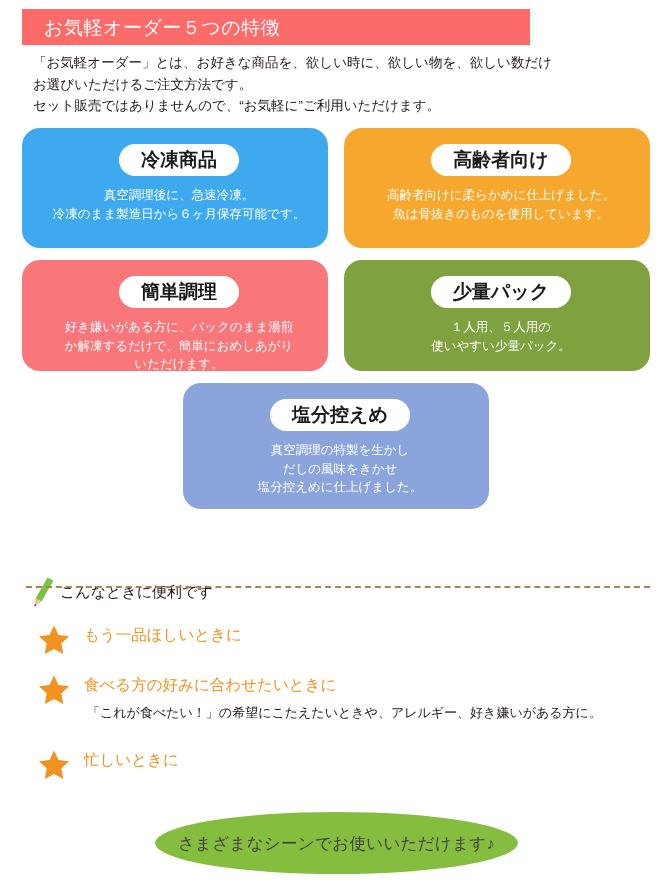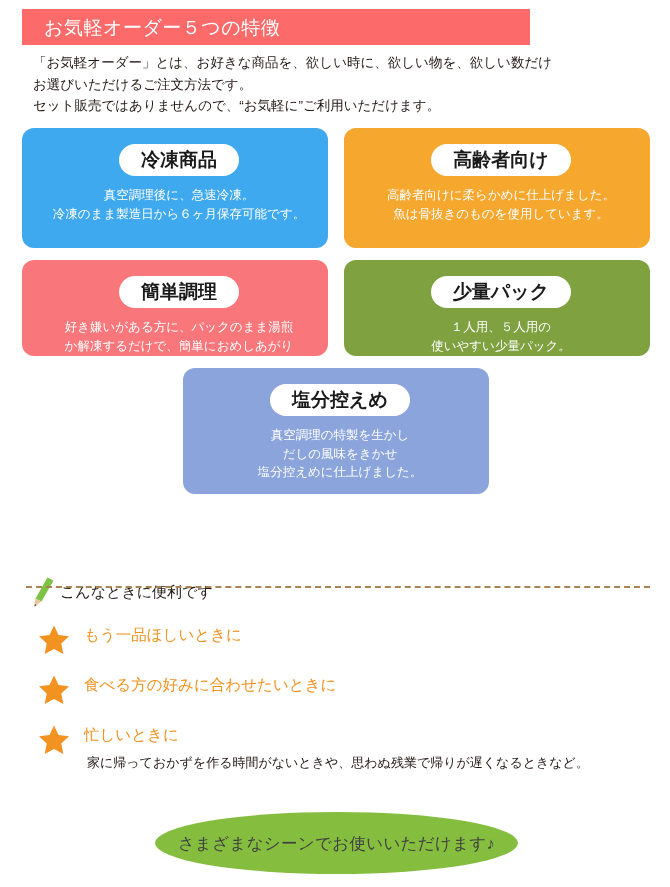--- a/index.html
+++ b/index.html
@@ -57,29 +57,29 @@
   .card-row {
     display: flex;
     justify-content: space-between;
     margin-bottom: 12px;
   }
   .card-row.center {
     justify-content: center;
   }
   .card {
     width: 306px;
-    border-radius: 12px;
+    border-radius: 18px;
     box-sizing: border-box;
     padding: 16px 10px 14px 18px;
     display: flex;
     flex-direction: column;
     align-items: center;
   }
   .card.h-tall  { height: 120px; }
-  .card.h-mid   { height: 96px; }
+  .card.h-mid   { height: 111px; }
   .card.h-last  { height: 126px; }
 
   .card-label {
     background: #ffffff;
     color: #1a1a1a;
     font-size: 19px;
     font-weight: bold;
     border-radius: 22px;
     padding: 4px 22px 5px 22px;
     line-height: 1.22;
@@ -250,28 +250,28 @@
       <polygon fill="#F29220" points="16,1.5 20.5,11 31,12.3 23.3,19.6 25.3,30 16,24.9 6.7,30 8.7,19.6 1,12.3 11.5,11"></polygon>
     </svg>
     <div class="use-title">もう一品ほしいときに</div>
   </div>
 
   <div class="use-item">
     <svg class="star-icon" viewBox="0 0 32 32">
       <polygon fill="#F29220" points="16,1.5 20.5,11 31,12.3 23.3,19.6 25.3,30 16,24.9 6.7,30 8.7,19.6 1,12.3 11.5,11"></polygon>
     </svg>
     <div class="use-title">食べる方の好みに合わせたいときに</div>
+    <div class="use-desc">「これが食べたい！」の希望にこたえたいときや、アレルギー、好き嫌いがある方に。</div>
   </div>
 
   <div class="use-item">
     <svg class="star-icon" viewBox="0 0 32 32">
       <polygon fill="#F29220" points="16,1.5 20.5,11 31,12.3 23.3,19.6 25.3,30 16,24.9 6.7,30 8.7,19.6 1,12.3 11.5,11"></polygon>
     </svg>
     <div class="use-title">忙しいときに</div>
-    <div class="use-desc">家に帰っておかずを作る時間がないときや、思わぬ残業で帰りが遅くなるときなど。</div>
   </div>
 
 </div>
 
 <div class="cta-wrap">
   <div class="cta-ellipse">
     <span class="cta-text">さまざまなシーンでお使いいただけます♪</span>
   </div>
 </div>
 

